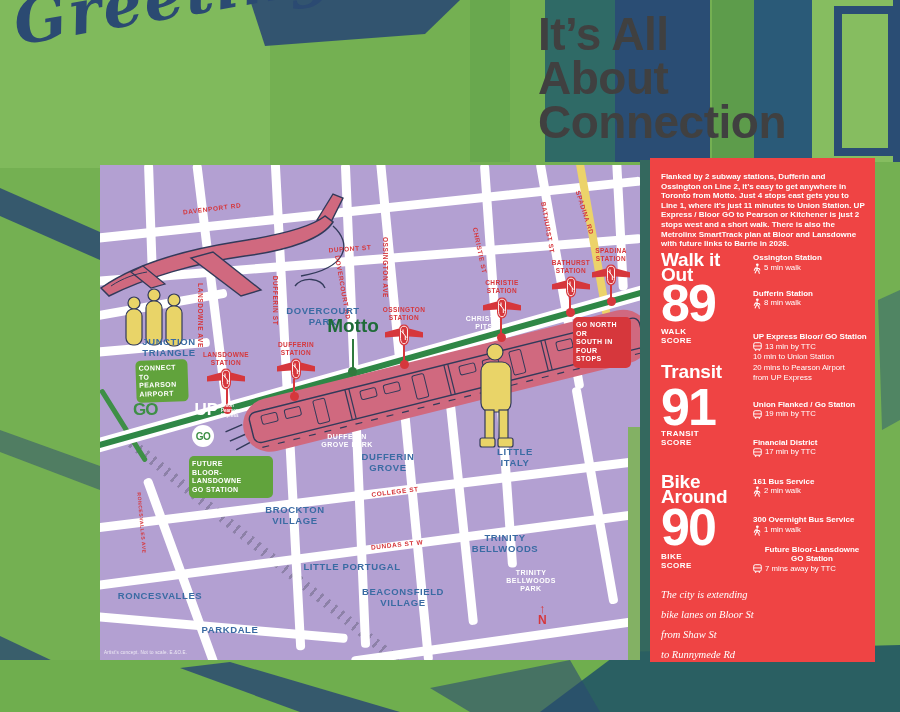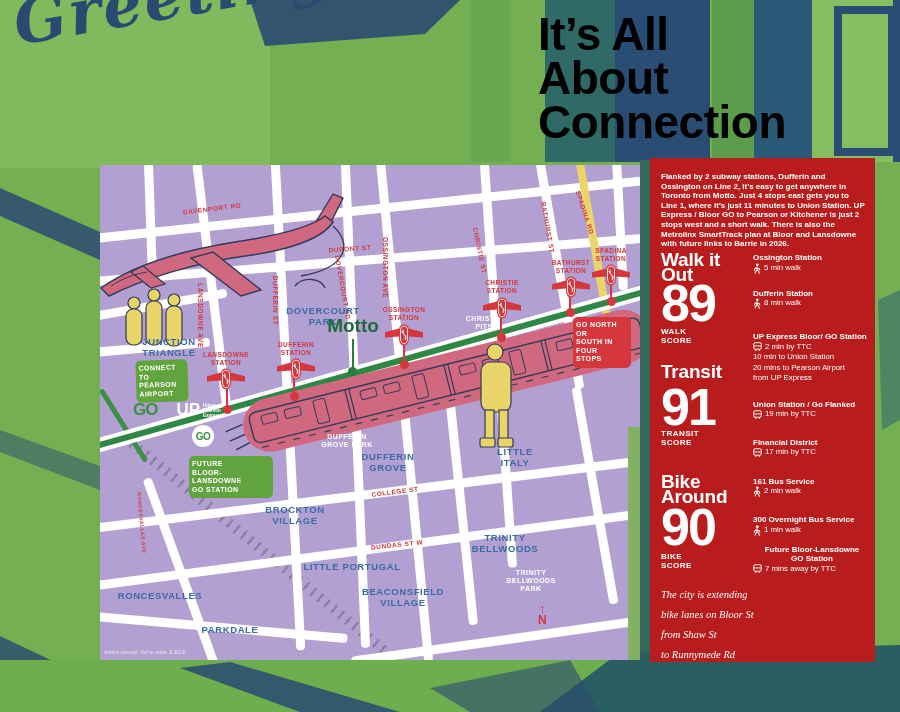--- a/index.html
+++ b/index.html
@@ -8,21 +8,21 @@
   .stage *{box-sizing:border-box;}
 
   
   .bg-art{position:absolute;inset:0;z-index:0;}
   .graffiti{position:absolute;left:8px;top:-12px;width:420px;height:150px;z-index:1;
     font-family:"DejaVu Serif",serif;font-style:italic;font-weight:bold;font-size:62px;
     color:#2b4a72;transform:rotate(-10deg);transform-origin:left top;letter-spacing:2px;
     white-space:nowrap;}
 
   
-  .title{position:absolute;left:538px;top:12px;z-index:3;color:#000000;
+  .title{position:absolute;left:538px;top:12px;z-index:3;color:#404040;
     font-size:46px;line-height:44px;font-weight:bold;letter-spacing:-.5px;white-space:pre-line;}
 
   
   .map-panel{position:absolute;left:100px;top:165px;width:540px;height:495px;
     background:#b3a0d2;overflow:hidden;z-index:2;}
   .road{position:absolute;background:#fff;z-index:1;border-radius:4px;}
   .road.yellow{background:#ecd36a;z-index:2;}
   .road.green{background:#3e8f46;z-index:2;}
   .rail{position:absolute;z-index:1;background:repeating-linear-gradient(90deg,#8d81a8 0 2.5px,transparent 2.5px 9px);}
   .bloor{position:absolute;left:-20px;top:197px;width:580px;height:14px;background:#fff;
@@ -51,33 +51,33 @@
   .motto-stem{position:absolute;left:252px;top:174px;width:2px;height:29px;background:#2f7a3e;z-index:7;}
   .motto-dot{position:absolute;left:248px;top:202px;width:9px;height:9px;border-radius:50%;background:#2f7a3e;z-index:8;}
 
   .badge{position:absolute;z-index:8;border-radius:5px;color:#fff;font-size:7px;line-height:8.5px;
     font-weight:bold;letter-spacing:.4px;white-space:pre-line;padding:4px 3px;text-align:left;}
   .badge.green{background:#61a33c;}
   .badge.red{background:#d6373c;}
 
   .goup{position:absolute;left:33px;top:236px;z-index:8;display:flex;align-items:flex-start;}
   .goup .go{color:#3e8f46;font-size:17px;font-weight:bold;letter-spacing:-1px;line-height:17px;}
-  .goup .up{color:#fff;font-size:17px;font-weight:bold;line-height:17px;margin-left:2px;padding-left:17px;}
+  .goup .up{color:#fff;font-size:17px;font-weight:bold;line-height:17px;margin-left:20px;padding-left:17px;}
   .goup .sub{color:#fff;font-size:4.5px;line-height:5px;font-weight:bold;margin-left:3px;margin-top:2px;white-space:pre-line;}
   .gocircle{position:absolute;left:92px;top:260px;width:22px;height:22px;border-radius:50%;
     background:#fff;z-index:8;display:flex;align-items:center;justify-content:center;
     color:#3e8f46;font-weight:bold;font-size:10px;letter-spacing:-.5px;}
 
   .compass{position:absolute;left:438px;top:438px;z-index:8;text-align:center;color:#d6373c;}
   .compass .arrow{font-size:13px;line-height:12px;font-weight:bold;}
   .compass .n{font-size:12px;font-weight:bold;line-height:11px;}
   .attribution{position:absolute;left:4px;bottom:5px;z-index:9;color:#fff;opacity:.8;font-size:4.5px;letter-spacing:.2px;}
 
   
-  .sidebar{position:absolute;left:650px;top:158px;width:225px;height:504px;background:#b91c1c;z-index:2;color:#fff;}
+  .sidebar{position:absolute;left:650px;top:158px;width:225px;height:504px;background:#ef4444;z-index:2;color:#fff;}
   .intro{position:absolute;left:11px;top:14px;width:204px;font-size:8px;line-height:9.6px;font-weight:bold;}
   .score{position:absolute;left:11px;width:95px;}
   .score .head{font-size:19px;line-height:14.5px;font-weight:bold;letter-spacing:-.2px;white-space:pre-line;}
   .score .val{font-size:52px;line-height:40px;font-weight:bold;letter-spacing:-2px;}
   .score .lab{font-size:8px;line-height:9px;font-weight:bold;letter-spacing:.5px;white-space:pre-line;}
   .score.s1{top:95px;}  .score.s1 .val{margin-top:1px;}  .score.s1 .lab{margin-top:4px;}
   .score.s2{top:207px;} .score.s2 .val{margin-top:7px;}  .score.s2 .lab{margin-top:2px;}
   .score.s3{top:317px;} .score.s3 .val{margin-top:3px;}  .score.s3 .lab{margin-top:5px;}
   .bike-note{position:absolute;left:11px;top:427px;width:100px;
     font-family:"Liberation Serif",serif;font-style:italic;font-size:10.5px;line-height:20px;white-space:pre-line;}
@@ -415,34 +415,34 @@
         </div>
         <div class="dest">
           <div class="d-name" style="white-space: pre-line;">UP Express Bloor/ GO Station</div>
           <div class="d-line">
             <svg width="9" height="9" viewBox="0 0 10 10">
     <rect x="0.8" y="0.8" width="8.4" height="7.2" rx="1.6" fill="none" stroke="#fff" stroke-width="1.1"></rect>
     <line x1="0.8" y1="4.4" x2="9.2" y2="4.4" stroke="#fff" stroke-width="1"></line>
     <circle cx="3" cy="9" r="0.9" fill="#fff"></circle>
               <circle cx="7" cy="9" r="0.9" fill="#fff"></circle>
   </svg>
-            <span>2 min by TTC</span>
+            <span>13 min by TTC</span>
           </div>
           <div class="d-line">
             <span>10 min to Union Station</span>
           </div>
           <div class="d-line">
             <span>20 mins to Pearson Airport</span>
           </div>
           <div class="d-line">
             <span>from UP Express</span>
           </div>
         </div>
         <div class="dest">
-          <div class="d-name" style="white-space: pre-line;">Union Station / Go Flanked</div>
+          <div class="d-name" style="white-space: pre-line;">Union Flanked / Go Station</div>
           <div class="d-line">
             <svg width="9" height="9" viewBox="0 0 10 10">
     <rect x="0.8" y="0.8" width="8.4" height="7.2" rx="1.6" fill="none" stroke="#fff" stroke-width="1.1"></rect>
     <line x1="0.8" y1="4.4" x2="9.2" y2="4.4" stroke="#fff" stroke-width="1"></line>
     <circle cx="3" cy="9" r="0.9" fill="#fff"></circle>
               <circle cx="7" cy="9" r="0.9" fill="#fff"></circle>
   </svg>
             <span>19 min by TTC</span>
           </div>
         </div>

